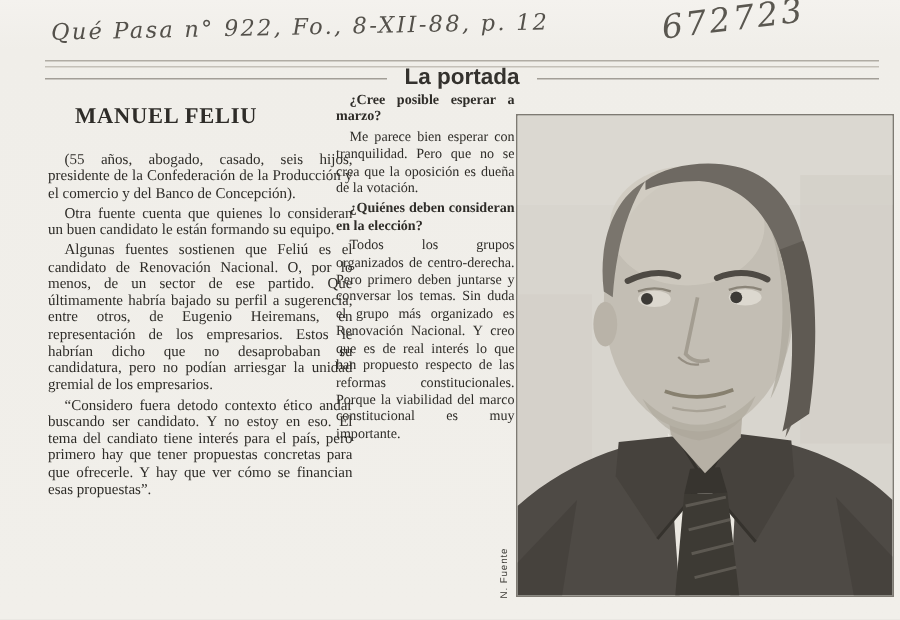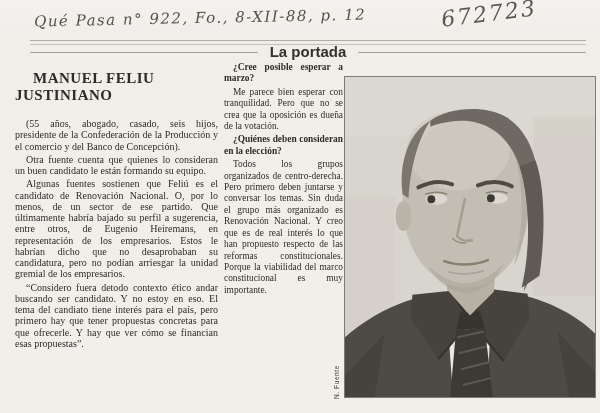--- a/index.html
+++ b/index.html
@@ -24,21 +24,21 @@
   
   .top-rule{position:absolute;left:30px;right:14px;top:40px;height:3px;
     border-top:1px solid #b0aca4;border-bottom:1px solid #c4c0b8;}
   .section-bar{position:absolute;left:30px;right:14px;top:45px;display:flex;align-items:center;}
   .section-bar .rule{flex:1;border-top:1px solid #a29e97;height:0;}
   .section-label{
     font-family:"Liberation Sans",sans-serif;font-weight:bold;
     font-size:15px;color:#34322e;padding:0 12px;line-height:14px;
   }
   
-  .col-left{position:absolute;left:15px;top:70px;width:203px;}
+  .col-left{position:absolute;left:32px;top:70px;width:203px;}
   .article-title{font-size:15px;font-weight:bold;letter-spacing:.5px;line-height:17px;margin:0 0 14px 0;}
   .article-title .l1{display:block;padding-left:18px;}
   .article-title .l2{display:block;padding-left:0;}
   .col-left p{
     margin:0 0 2px 0;font-size:10px;line-height:11.25px;
     text-align:justify;text-indent:11px;hyphens:auto;-webkit-hyphens:auto;
   }
   
   .col-mid{position:absolute;left:224px;top:60px;width:119px;}
   .col-mid p{
@@ -70,21 +70,20 @@
   <div class="top-rule"></div>
   <div class="section-bar">
     <div class="rule"></div>
     <div class="section-label">La portada</div>
     <div class="rule"></div>
   </div>
 
   <div class="col-left">
     <h1 class="article-title">
       <span class="l1">MANUEL FELIU</span>
-      <span class="l2">JUSTINIANO</span>
     </h1>
     <p>(55 años, abogado, casado, seis hijos, presidente de la Confederación de la Producción y el comercio y del Banco de Concepción).</p>
     <p>Otra fuente cuenta que quienes lo consideran un buen candidato le están formando su equipo.</p>
     <p>Algunas fuentes sostienen que Feliú es el candidato de Renovación Nacional. O, por lo menos, de un sector de ese partido. Que últimamente habría bajado su perfil a sugerencia, entre otros, de Eugenio Heiremans, en representación de los empresarios. Estos le habrían dicho que no desaprobaban su candidatura, pero no podían arriesgar la unidad gremial de los empresarios.</p>
     <p>“Considero fuera detodo contexto ético andar buscando ser candidato. Y no estoy en eso. El tema del candiato tiene interés para el país, pero primero hay que tener propuestas concretas para que ofrecerle. Y hay que ver cómo se financian esas propuestas”.</p>
   </div>
 
   <div class="col-mid">
     <p class="question">¿Cree posible esperar a marzo?</p>
     <p>Me parece bien esperar con tranquilidad. Pero que no se crea que la oposición es dueña de la votación.</p>

